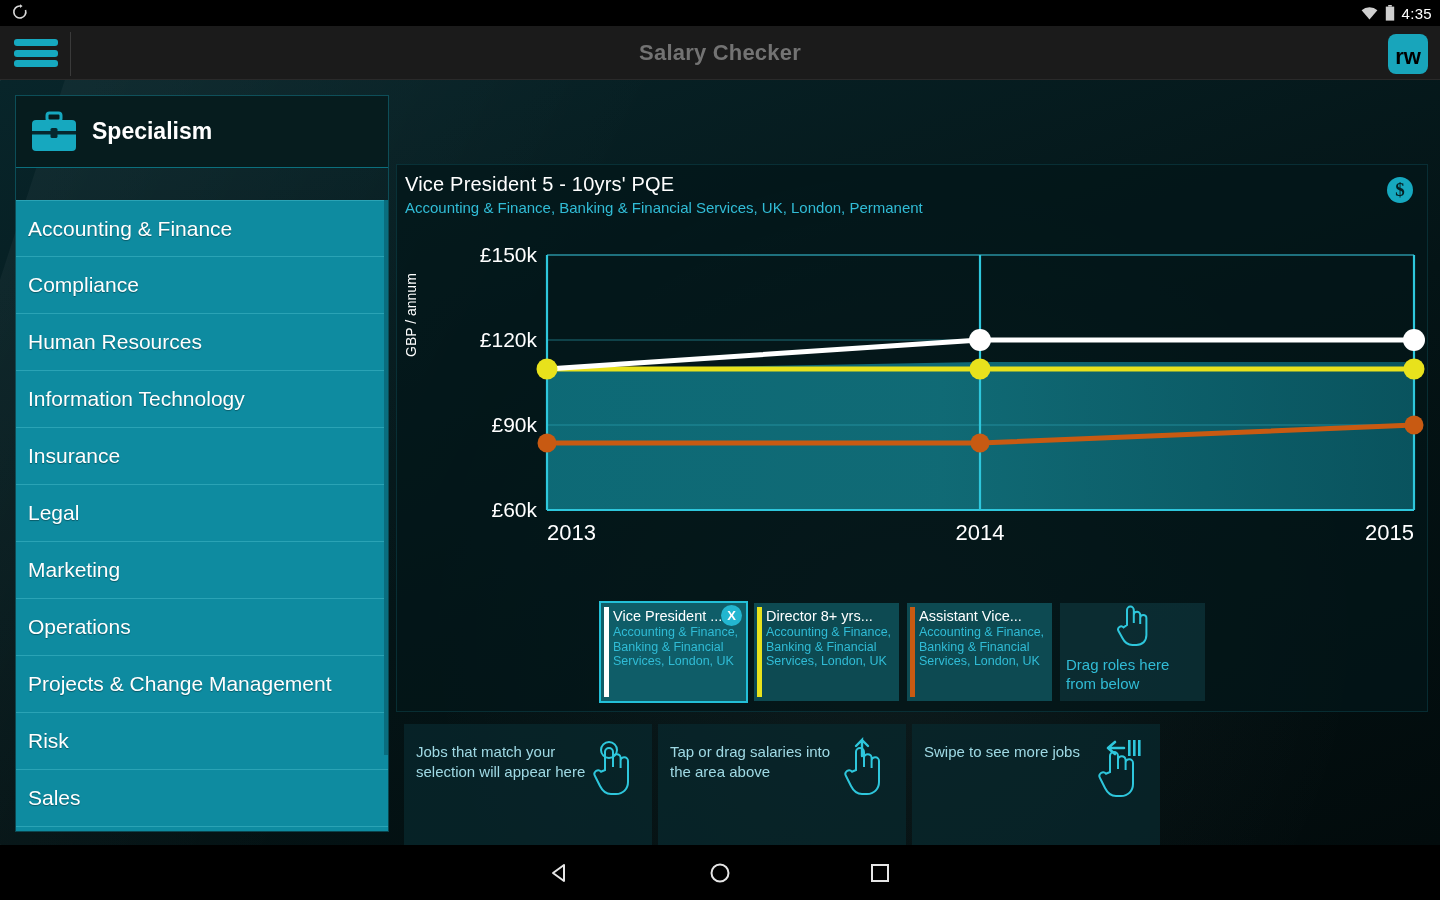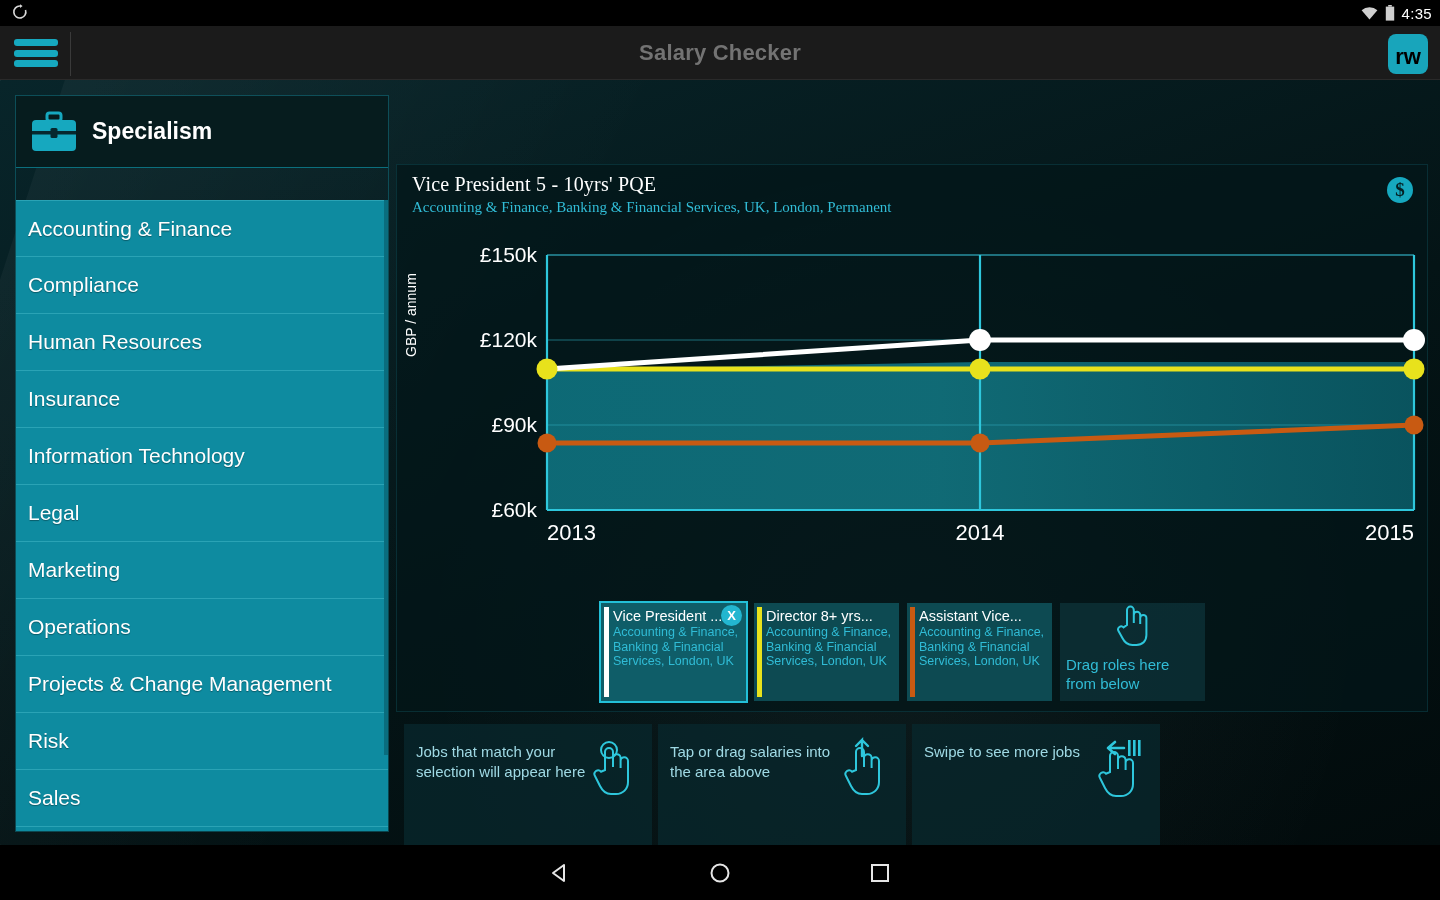--- a/index.html
+++ b/index.html
@@ -93,21 +93,21 @@
     border-top:1px solid #0b6f7d;
   }
   .side-foot-title { color:#18b3cc; font-size:23px; font-weight:bold; }
 
   
   .main {
     position:absolute; left:396px; top:84px; width:1032px; height:548px;
     background:rgba(3,22,25,.72);
     border:1px solid rgba(20,110,125,.28);
   }
-  .chart-header { position:absolute; left:15px; top:8px;font-family:Liberation Serif, serif; }
+  .chart-header { position:absolute; left:8px; top:8px; }
   .ch-title { color:#ffffff; font-size:20px; letter-spacing:.2px; }
   .ch-sub { color:#31bcd6; font-size:15px; margin-top:3px; }
   .currency-badge {
     position:absolute; right:14px; top:12px; width:26px; height:26px;
     border-radius:50%; background:#16a8bf; color:#042024;
     display:flex; align-items:center; justify-content:center;
     font-size:19px; font-weight:bold; font-family:"Liberation Serif", serif;
   }
 
   
@@ -207,22 +207,22 @@
             <rect x="20.5" y="17" width="7" height="10" rx="1.6" fill="#06282e"></rect>
           </svg>
         </span>
         <span class="side-head-title">Specialism</span>
       </div>
 
       <div class="side-list">
         <div class="side-item">Accounting &amp; Finance</div>
         <div class="side-item">Compliance</div>
         <div class="side-item">Human Resources</div>
+        <div class="side-item">Information Technology</div>
         <div class="side-item">Insurance</div>
-        <div class="side-item">Information Technology</div>
         <div class="side-item">Legal</div>
         <div class="side-item">Marketing</div>
         <div class="side-item">Operations</div>
         <div class="side-item">Projects &amp; Change Management</div>
         <div class="side-item">Risk</div>
         <div class="side-item">Sales</div>
         <div class="side-scroll"></div>
       </div>
 
     </div>

